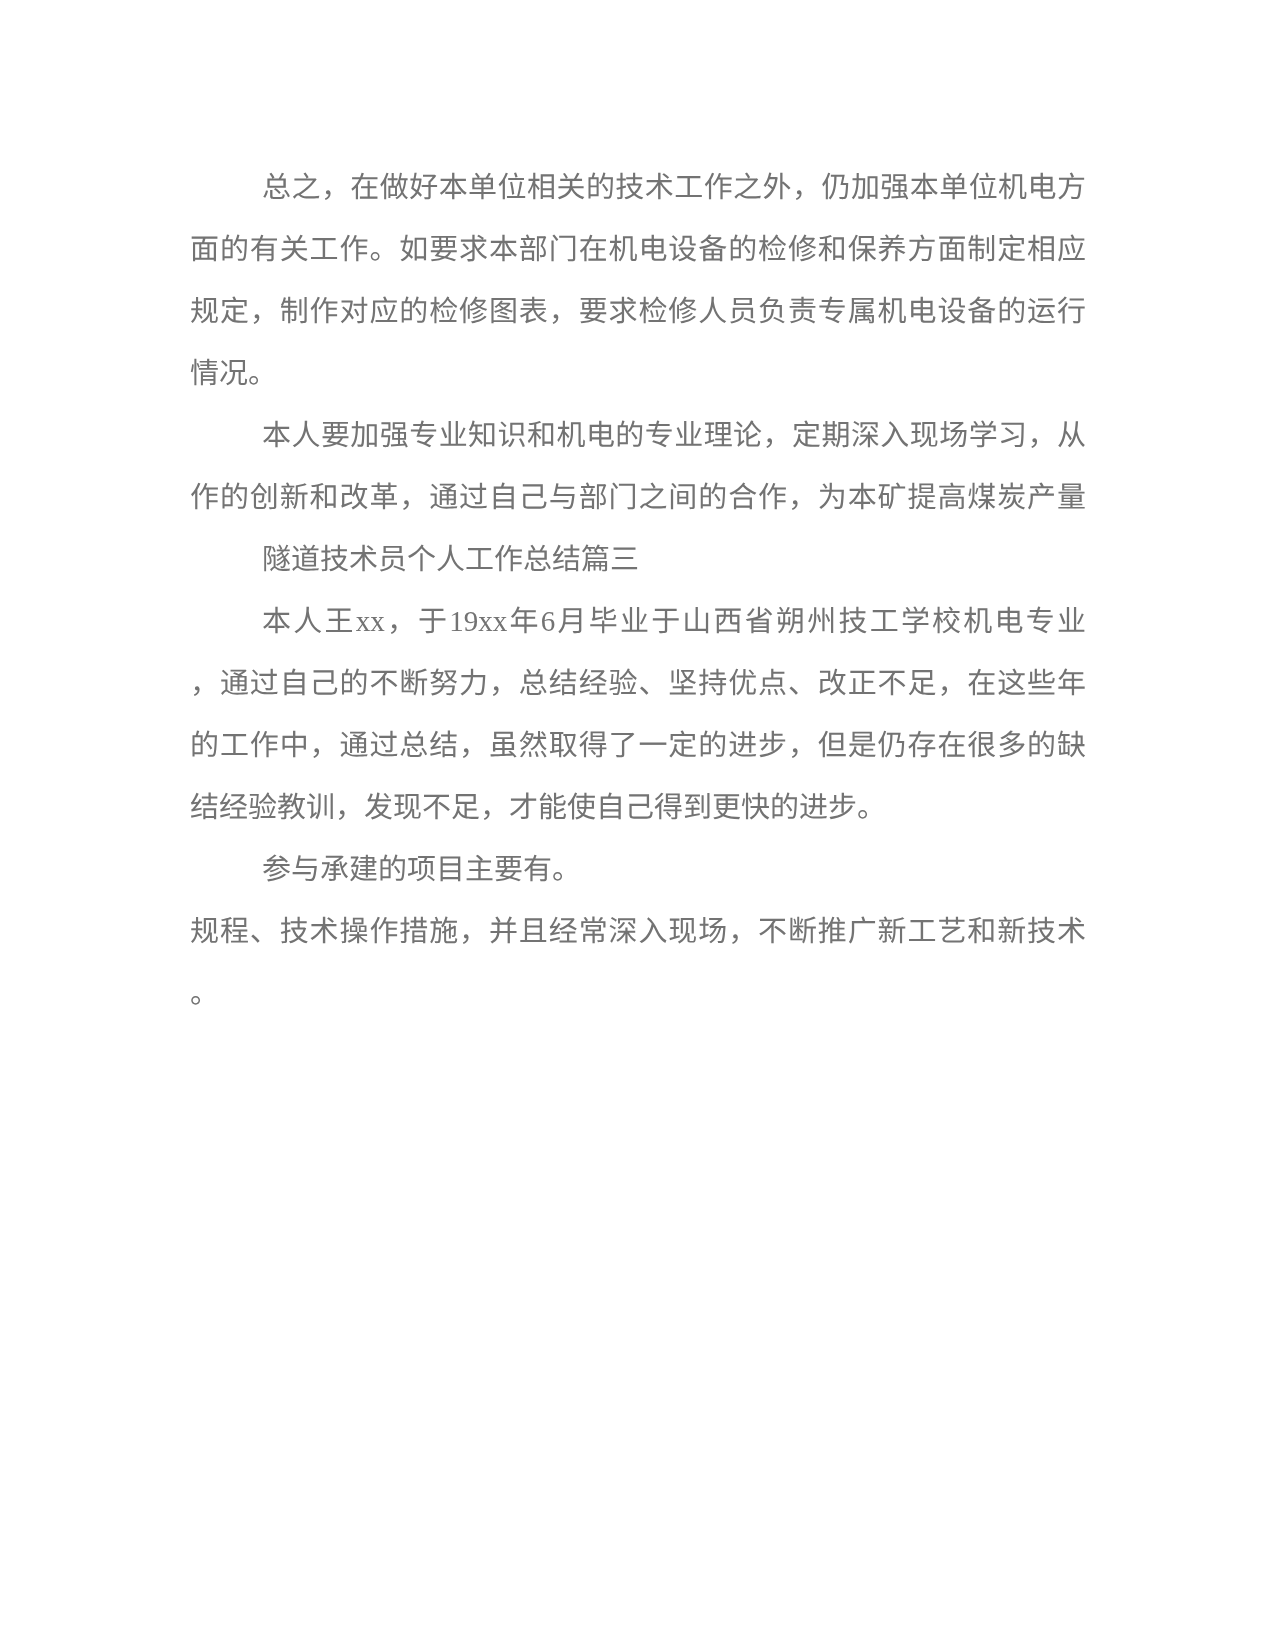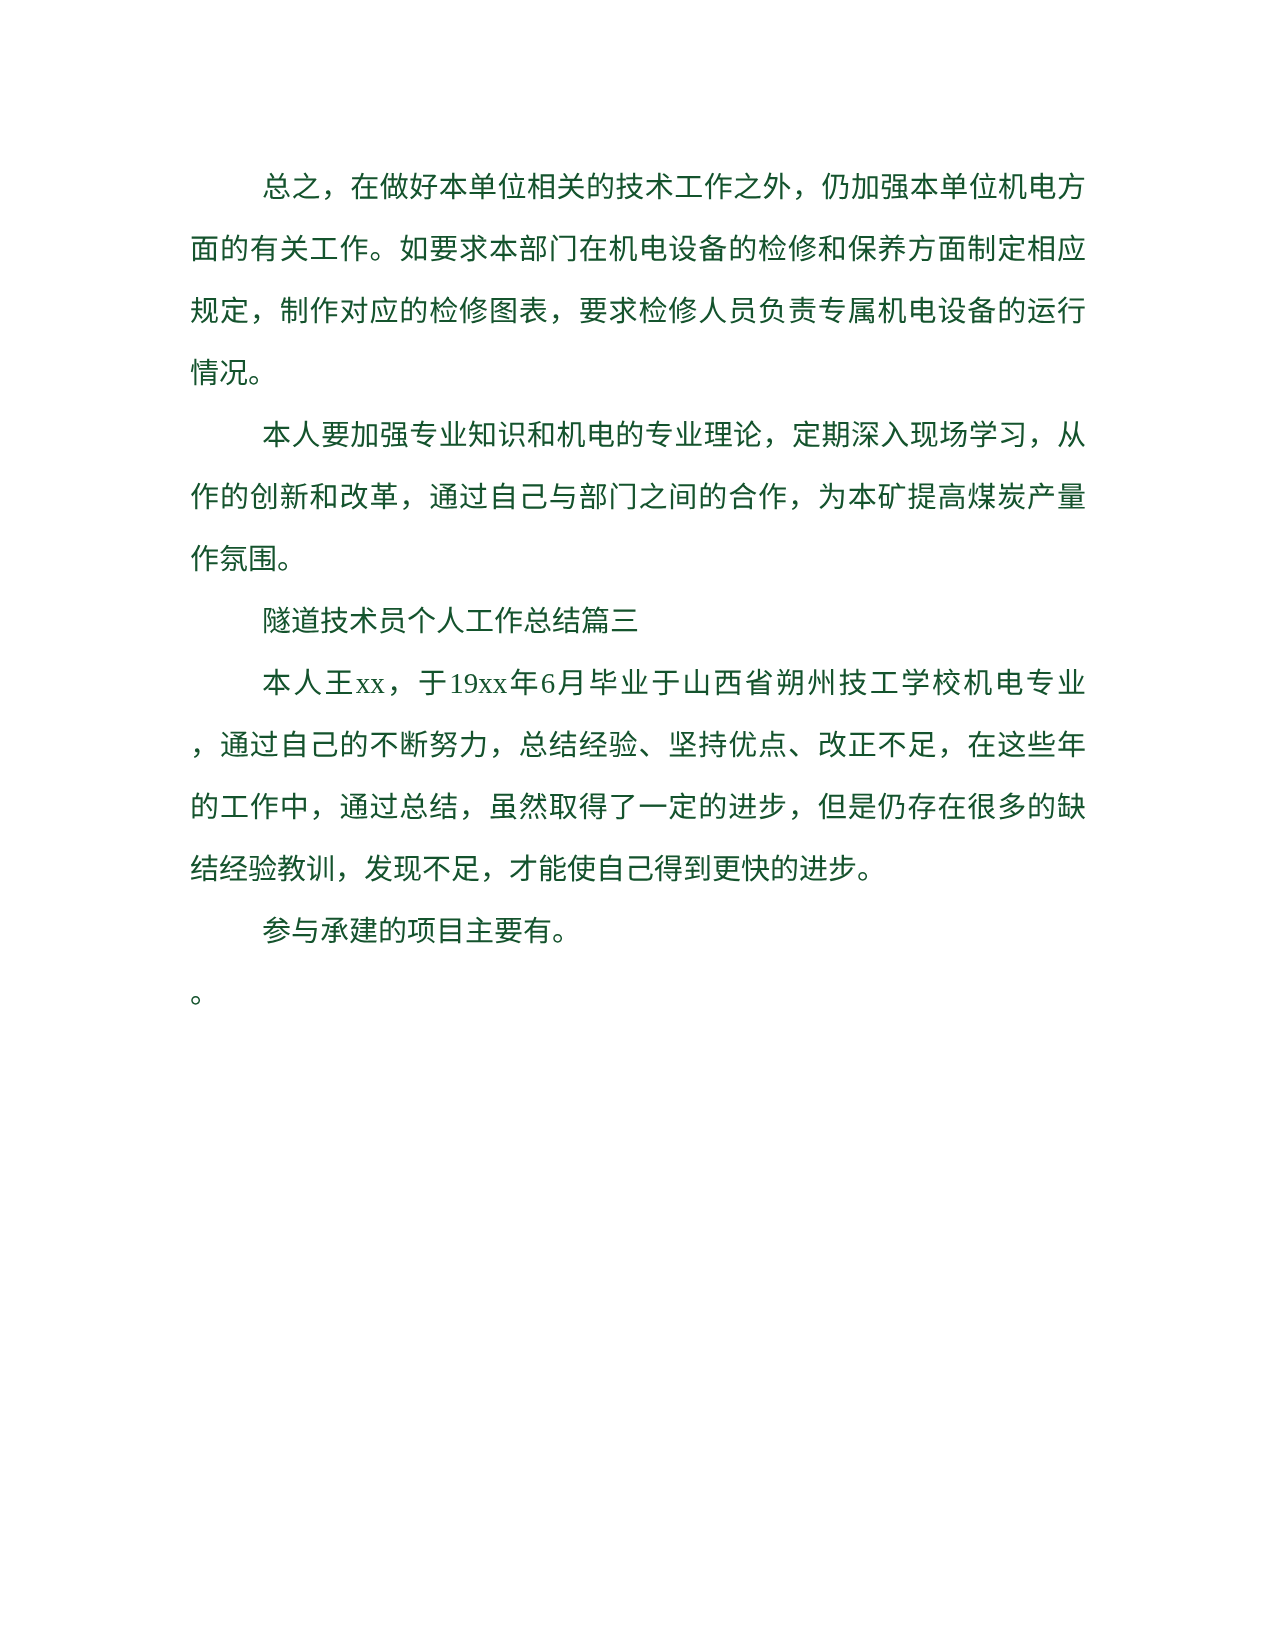--- a/index.html
+++ b/index.html
@@ -12,21 +12,21 @@
     position: relative;
     width: 1271px;
     height: 1650px;
     margin: 0 auto;
     background: #ffffff;
     box-sizing: border-box;
     padding: 156px 187px 0 188px;
     font-family: "Liberation Serif", "DejaVu Serif", serif;
     font-size: 29px;
     line-height: 62px;
-    color: #14532d;
+    color: #737373;
     overflow: hidden;
   }
   .doc {
     width: 100%;
   }
   .line {
     margin: 0;
     padding: 0;
     text-align: left;
   }
@@ -42,22 +42,22 @@
 <body>
 
 <div class="page">
   <div class="doc">
     <p class="line indent just">总之，在做好本单位相关的技术工作之外，仍加强本单位机电方</p>
     <p class="line just">面的有关工作。如要求本部门在机电设备的检修和保养方面制定相应</p>
     <p class="line just">规定，制作对应的检修图表，要求检修人员负责专属机电设备的运行</p>
     <p class="line">情况。</p>
     <p class="line indent just">本人要加强专业知识和机电的专业理论，定期深入现场学习，从</p>
     <p class="line just">作的创新和改革，通过自己与部门之间的合作，为本矿提高煤炭产量</p>
-    <p class="line">作氛围。</p>
     <p class="line indent">隧道技术员个人工作总结篇三</p>
     <p class="line indent just">本人王xx，于19xx年6月毕业于山西省朔州技工学校机电专业</p>
     <p class="line just">，通过自己的不断努力，总结经验、坚持优点、改正不足，在这些年</p>
     <p class="line just">的工作中，通过总结，虽然取得了一定的进步，但是仍存在很多的缺</p>
     <p class="line">结经验教训，发现不足，才能使自己得到更快的进步。</p>
     <p class="line indent">参与承建的项目主要有。</p>
+    <p class="line just">规程、技术操作措施，并且经常深入现场，不断推广新工艺和新技术</p>
     <p class="line">。</p>
   </div>
 </div>
 
 </body></html>

